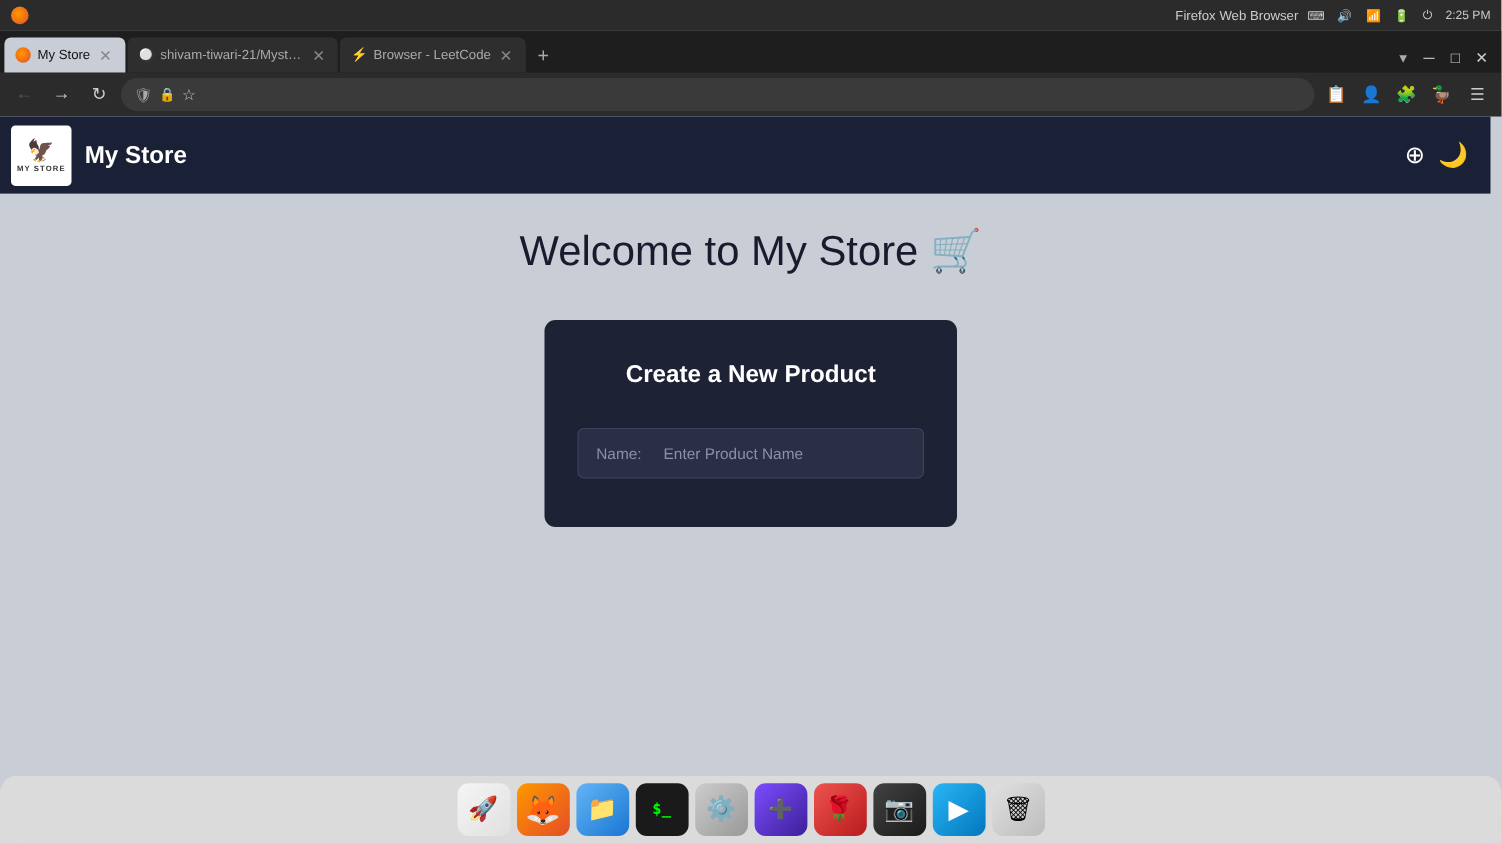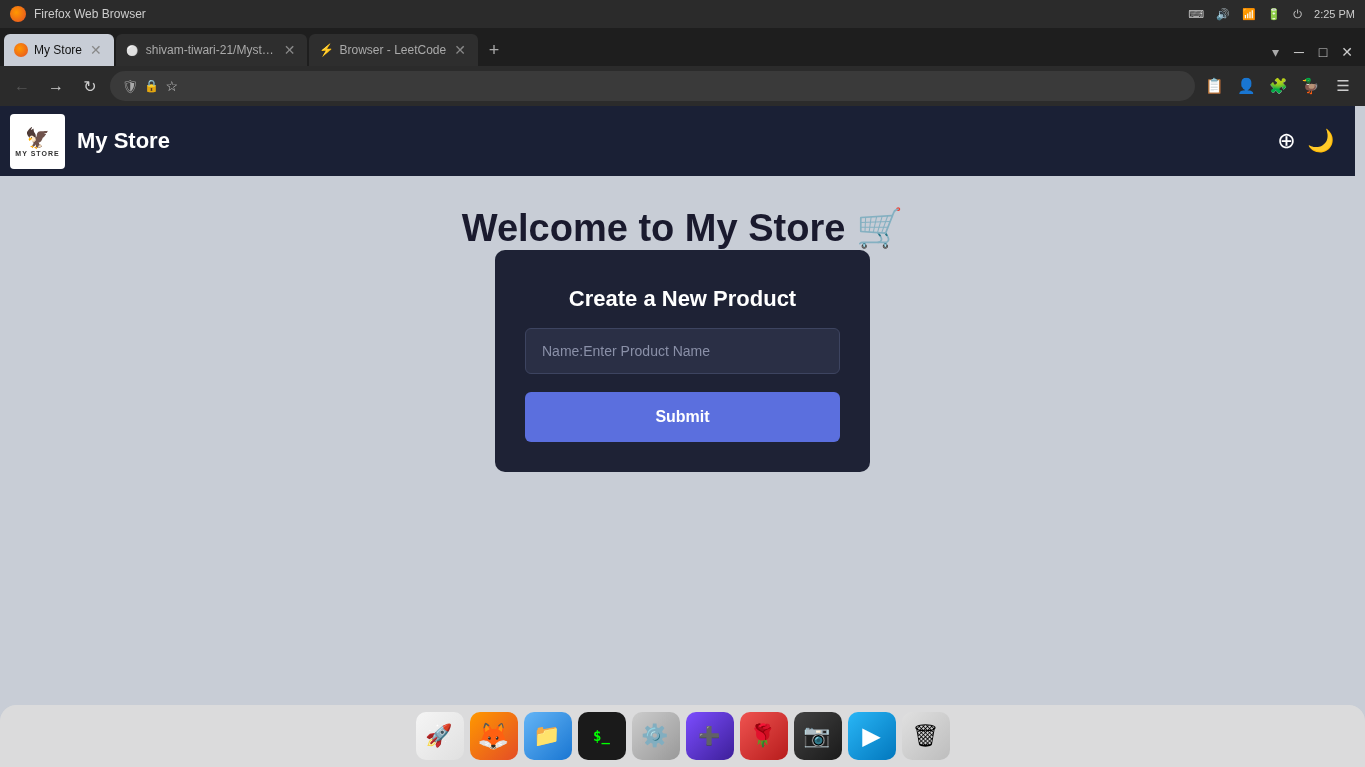--- a/index.html
+++ b/index.html
@@ -8,20 +8,21 @@
     
     .os-titlebar {
       background: #2b2b2b;
       height: 28px;
       display: flex;
       align-items: center;
       padding: 0 10px;
       color: #ccc;
       font-size: 12px;
       gap: 8px;
+      text-align: right;
     }
     .os-titlebar .firefox-icon {
       width: 16px; height: 16px;
       background: radial-gradient(circle at 40% 40%, #ff9800, #e44d26);
       border-radius: 50%;
       flex-shrink: 0;
     }
     .os-titlebar .title-text { flex: 1; }
     .os-titlebar .sys-icons { display: flex; gap: 12px; align-items: center; font-size: 11px; }
 
@@ -184,47 +185,48 @@
     .main-content {
       background: #c8cdd6;
       min-height: calc(767px - 28px - 38px - 40px - 70px);
       display: flex;
       flex-direction: column;
       align-items: center;
       padding: 30px 20px 20px;
     }
     .welcome-title {
       font-size: 38px;
-      font-weight: 700;
+      font-weight: 400;
       color: #1a1a2e;
+      margin-bottom: 40px;
     }
 
     
     .form-card {
       background: #1e2235;
       border-radius: 10px;
       padding: 36px 30px 30px;
       width: 375px;
     }
     .form-title {
       color: white;
       font-size: 22px;
       font-weight: 600;
       text-align: center;
-      margin-bottom: 16px;
+      margin-bottom: 36px;
     }
     .form-field {
       background: #2a2f45;
       border: 1px solid #3d4460;
       border-radius: 6px;
       padding: 14px 16px;
       margin-bottom: 14px;
       display: flex;
       align-items: flex-end;
-      gap: 0;
+      gap: 20px;
     }
     .field-label {
       color: #8a90a8;
       font-size: 14px;
       white-space: nowrap;
     }
     .field-input {
       background: transparent;
       border: none;
       outline: none;
@@ -373,21 +375,20 @@
   <div class="form-card">
     <h2 class="form-title">Create a New Product</h2>
 
     <div class="form-field">
       <span class="field-label">Name: </span>
       <input class="field-input" type="text" placeholder="Enter Product Name" style="">
     </div>
 
 
 
-    <button class="submit-btn">Submit</button>
   </div>
 </div>
 
 <div class="taskbar">
   <div class="dock-item rocket">🚀</div>
   <div class="dock-item firefox" style="font-size:26px;">🦊</div>
   <div class="dock-item files">📁</div>
   <div class="dock-item terminal" style="color:#00ff00; font-size:14px; font-family:monospace; font-weight:bold;">$_</div>
   <div class="dock-item settings">⚙️</div>
   <div class="dock-item magnet" style="background: linear-gradient(135deg, #7c4dff, #3d1f99); color:white; font-size:18px;">➕</div>

